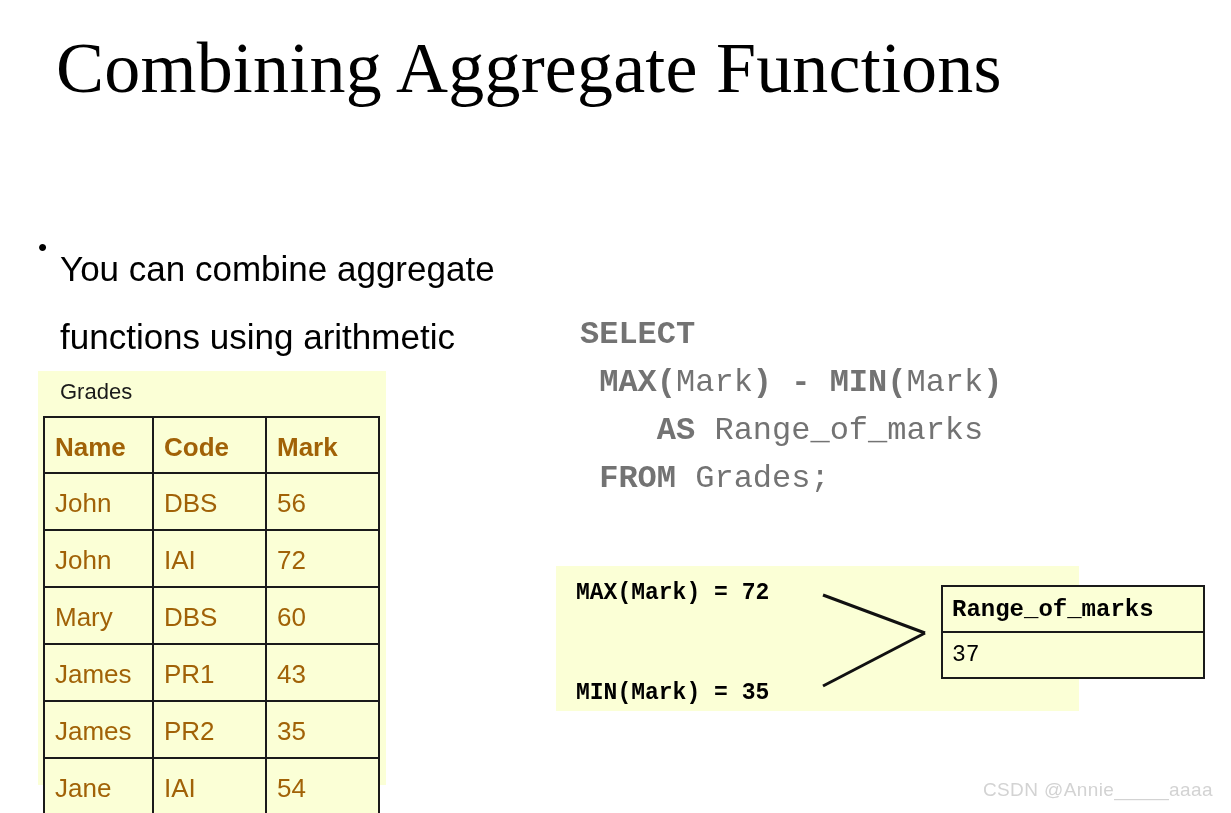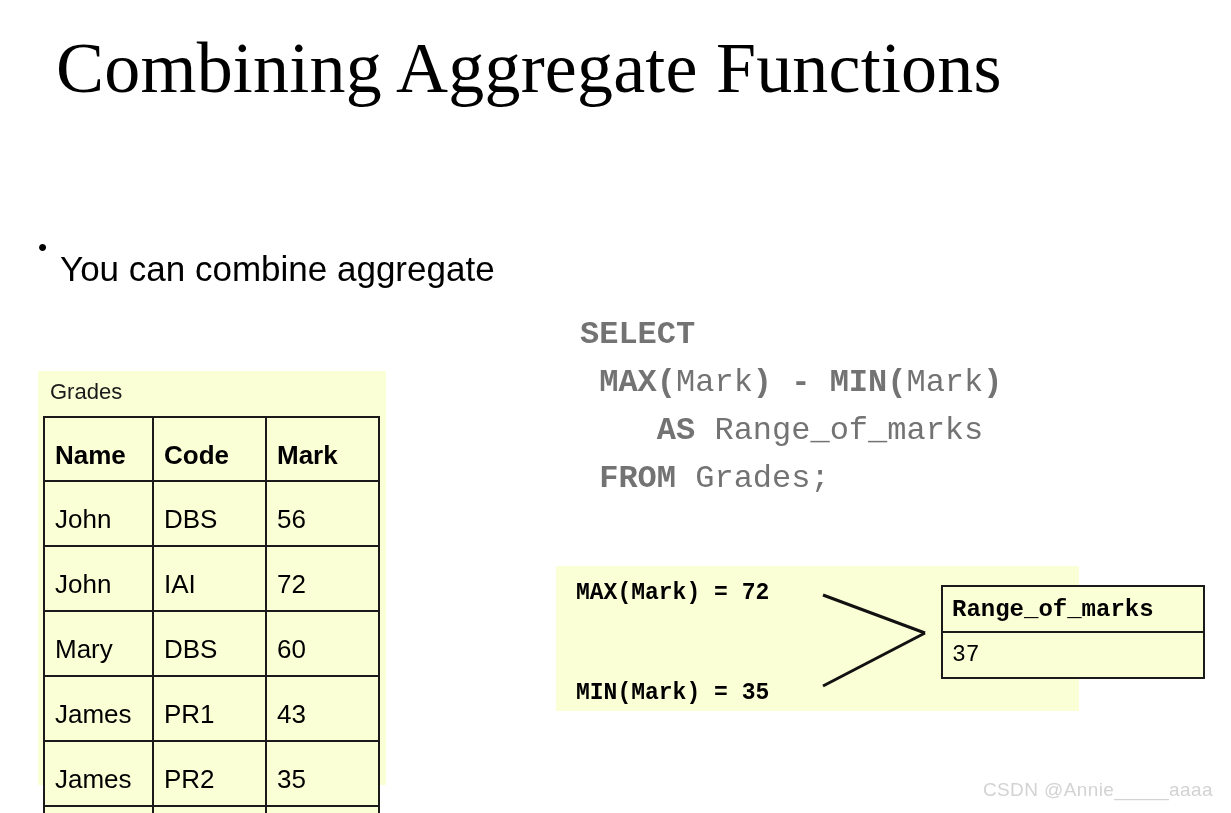--- a/index.html
+++ b/index.html
@@ -61,41 +61,41 @@
   #grades-panel {
     position: absolute;
     left: 38px;
     top: 371px;
     width: 348px;
     height: 414px;
     background: #fbffd6;
   }
   #grades-caption {
     position: absolute;
-    left: 12px;
+    left: 22px;
     top: 8px;
     font-size: 22px;
     color: #1a1a1a;
     font-family: "Liberation Sans", sans-serif;
   }
   #grades-table {
     position: absolute;
     left: 5px;
     top: 45px;
     width: 335px;
     border-collapse: collapse;
     table-layout: fixed;
   }
   #grades-table th, #grades-table td {
     border: 2px solid #1a1a1a;
-    padding: 12px 0 0 10px;
+    padding: 4px 0 0 10px;
     height: 51px;
     font-size: 26px;
     text-align: left;
-    color: #000000;
+    color: #a16207;
     font-family: "Liberation Sans", sans-serif;
     background: #fbffd6;
     vertical-align: middle;
   }
   #grades-table th {
     font-weight: 700;
     height: 50px;
     font-size: 26px;
   }
   #grades-table td {
@@ -188,20 +188,24 @@
 </head>
 <body>
 
 <div id="slide-title">Combining Aggregate Functions</div>
 
 <div id="bullet-list">
   <div class="bullet-row">
     <span class="bullet-dot">•</span>
     <span class="bullet-text">You can combine aggregate</span>
   </div>
+  <div class="bullet-row">
+    <span class="bullet-dot"></span>
+    <span class="bullet-text">functions using arithmetic</span>
+  </div>
 </div>
 
 <div id="grades-panel">
   <div id="grades-caption">Grades</div>
 
   <table id="grades-table">
     <colgroup>
       <col class="col-name">
         <col class="col-code">
         <col class="col-mark">

